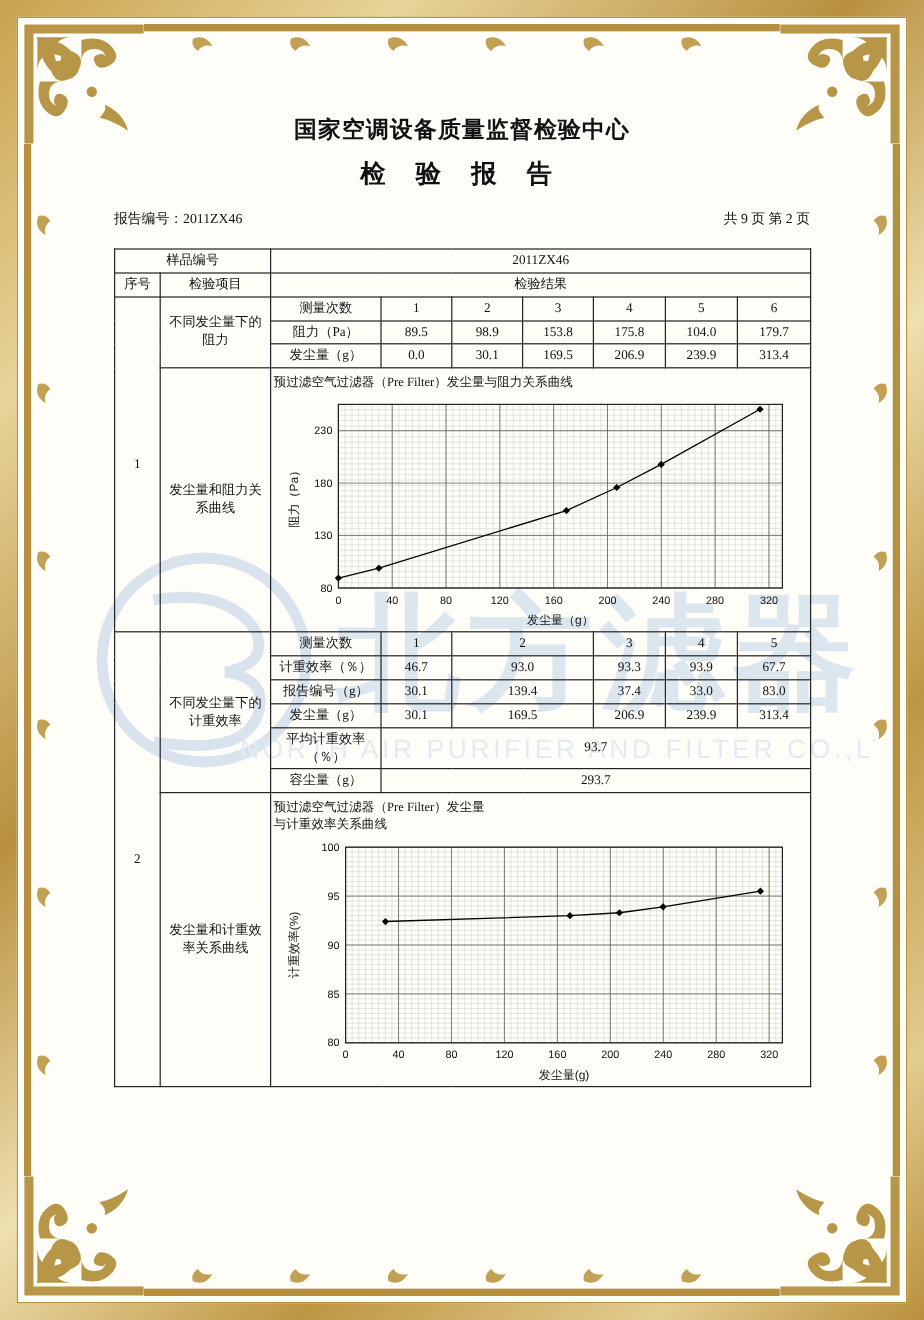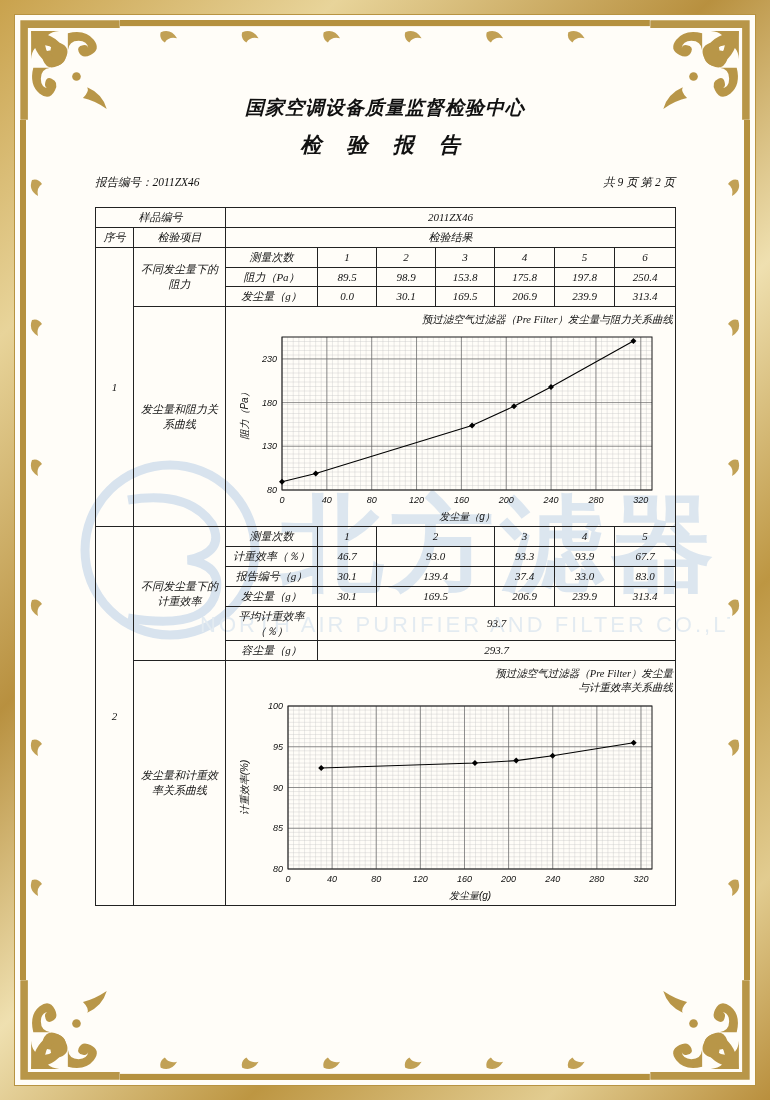--- a/index.html
+++ b/index.html
@@ -47,21 +47,21 @@
   
   .watermark{
     position:absolute;
     left:50px;top:440px;width:680px;height:240px;
     opacity:.30;pointer-events:none;
   }
 
   
   .content{
     position:absolute;
-    left:95px;top:95px;width:580px;font-style:italic;
+    left:95px;top:95px;width:580px;
   }
   .org-title{
     text-align:center;font-size:19px;font-weight:bold;letter-spacing:1px;
     color:#111;
   }
   .doc-title{
     text-align:center;font-size:21px;font-weight:bold;letter-spacing:10px;
     margin-top:10px;color:#111;
   }
   .meta-row{
@@ -77,21 +77,21 @@
     font-size:11px;
     text-align:center;
     padding:2px 2px;
     color:#111;
     line-height:1.35;
   }
   td.left-pad{text-align:left;padding-left:8px;}
   .cell-label{font-size:11px;line-height:1.5;}
   .chart-cell{padding:4px 2px 6px 2px;}
   .chart-title{
-    font-size:10.5px;text-align:right;margin:4px 0 2px 0;line-height:1.35;
+    font-size:10.5px;text-align:left;margin:4px 0 2px 0;line-height:1.35;
   }
   .chart-wrap{display:flex;justify-content:center;}
 </style>
 </head>
 <body>
 
 <div class="page">
   <div class="page-inner"></div>
 
   <div class="corner c-tl">
@@ -256,22 +256,22 @@
         <td>4</td>
         <td>5</td>
         <td>6</td>
       </tr>
       <tr>
         <td>阻力（Pa）</td>
         <td>89.5</td>
         <td>98.9</td>
         <td>153.8</td>
         <td>175.8</td>
-        <td>197.8</td>
-        <td>250.4</td>
+        <td>104.0</td>
+        <td>179.7</td>
       </tr>
       <tr>
         <td>发尘量（g）</td>
         <td>0.0</td>
         <td>30.1</td>
         <td>169.5</td>
         <td>206.9</td>
         <td>239.9</td>
         <td>313.4</td>
       </tr>

